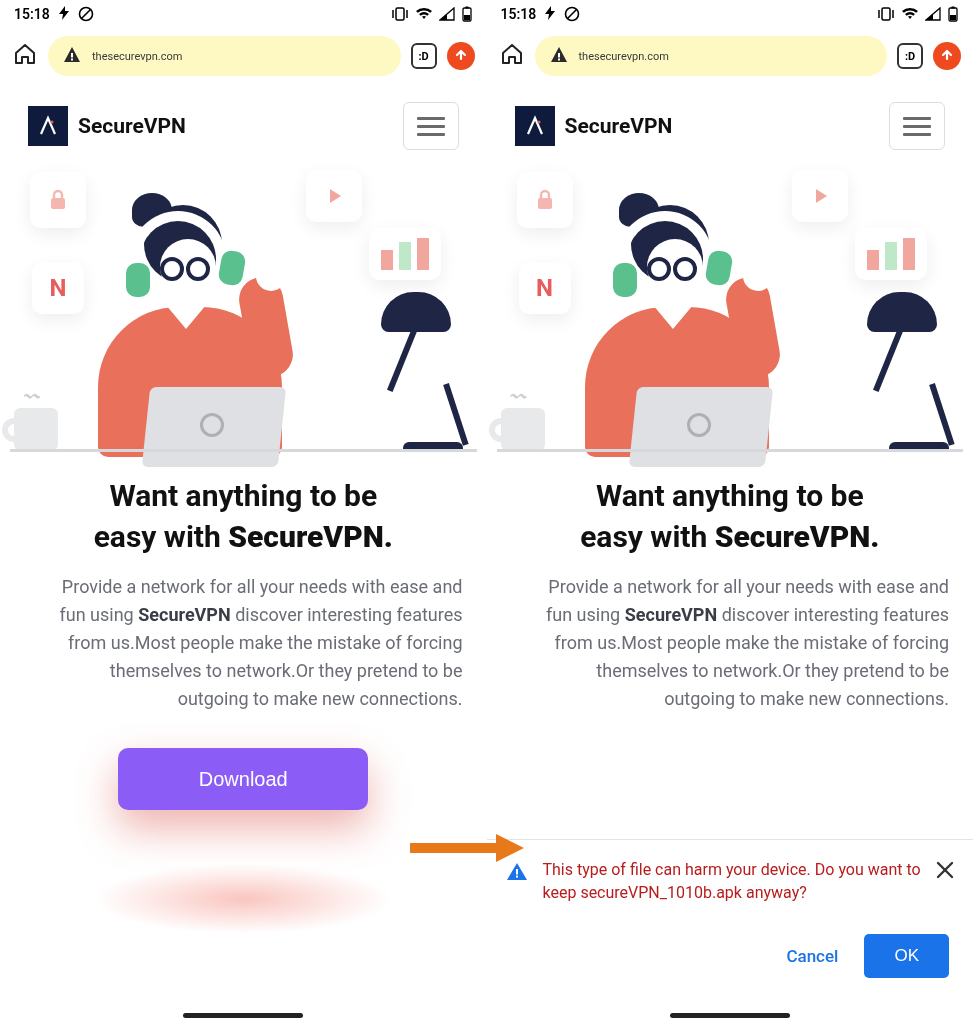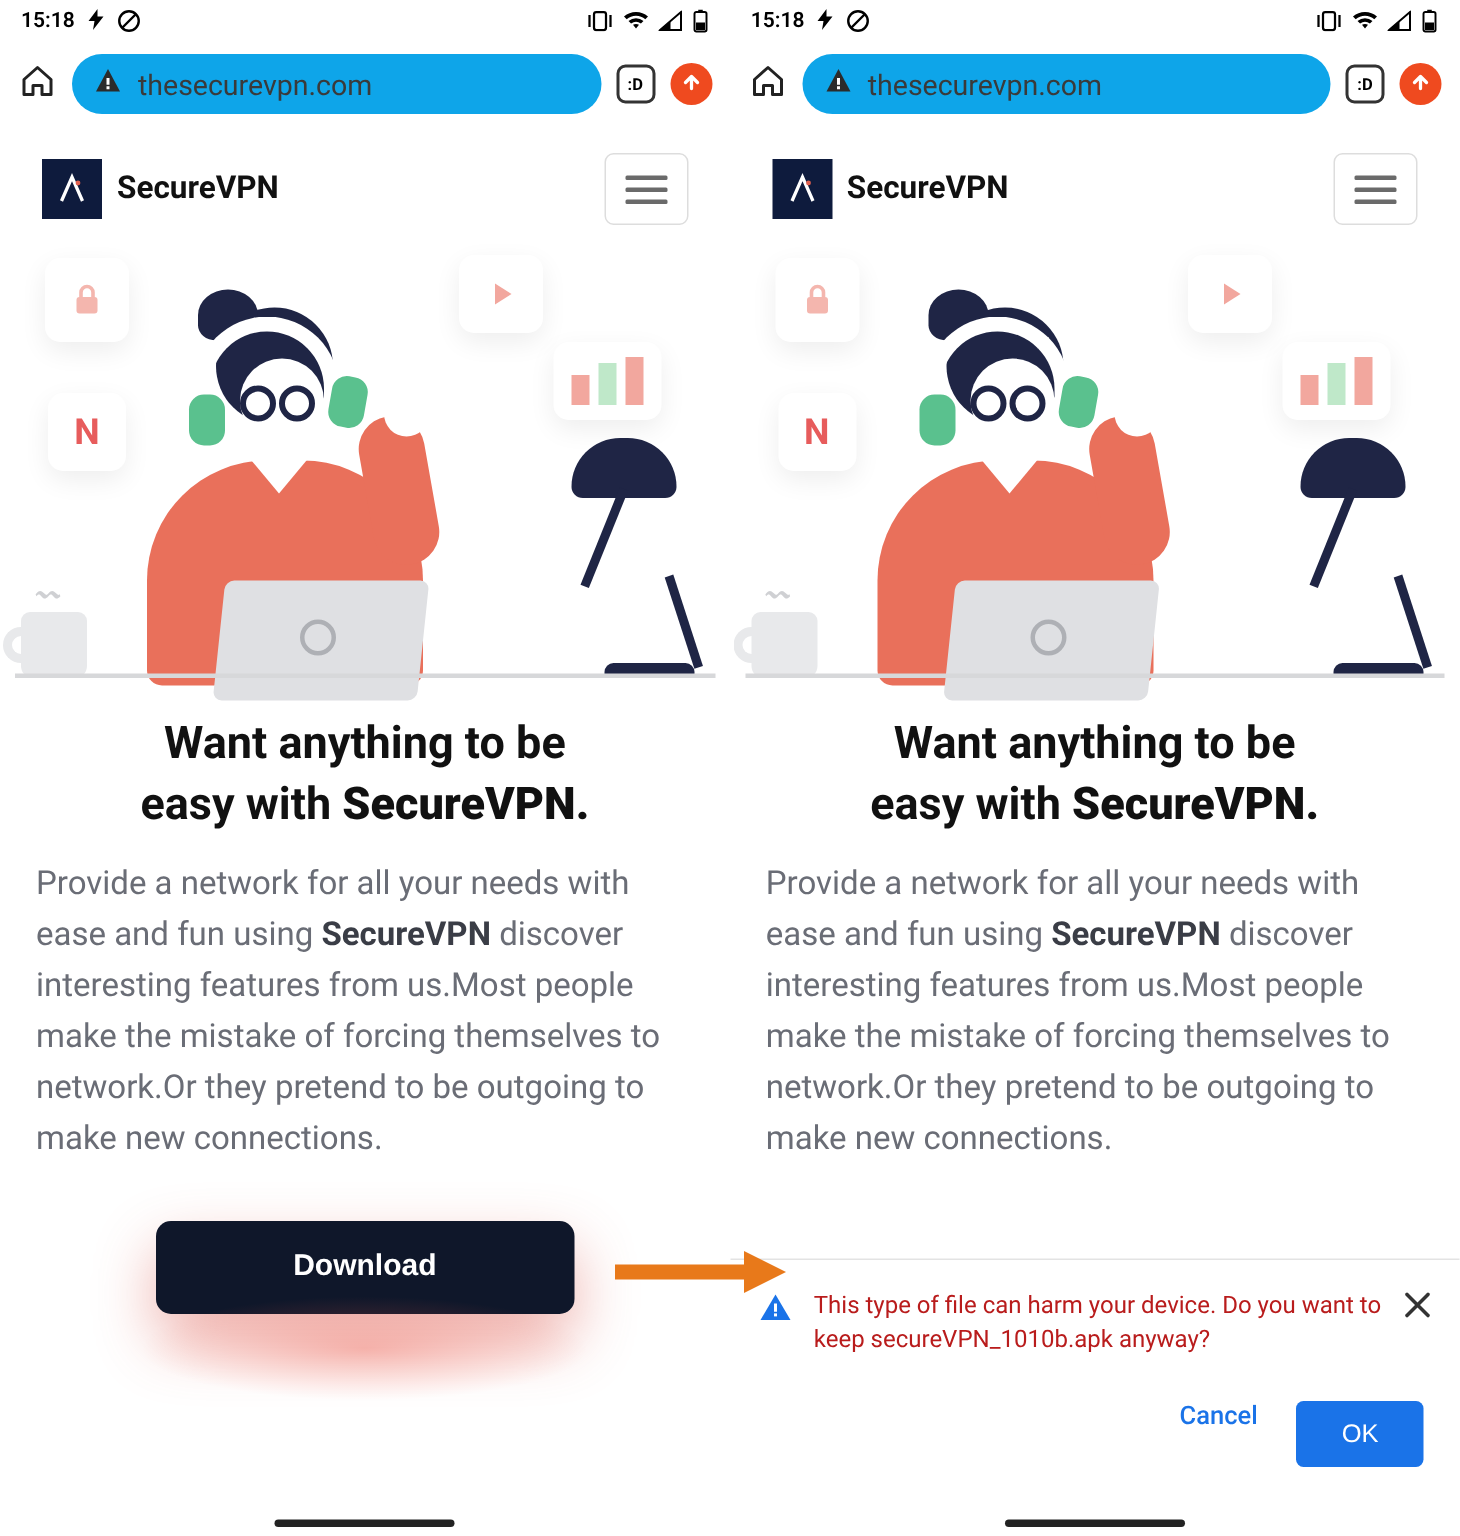--- a/index.html
+++ b/index.html
@@ -39,28 +39,28 @@
   .browserbar {
     height: 56px;
     display:flex;
     align-items:center;
     padding: 0 12px;
     gap:10px;
   }
   .addr {
     flex:1;
     height:40px;
-    background:#0ea5e9;
+    background:#fef9c3;
     border-radius:20px;
     display:flex;
     align-items:center;
     padding:0 14px;
     gap:10px;
     color:#3a3a3a;
-    font-size:19px;
+    font-size:11px;
     text-align:center;
   }
   .round-btn {
     width:28px;height:28px;border-radius:50%;
     display:flex;align-items:center;justify-content:center;
   }
   .orange-circle { background:#ef4a1f; color:#fff;}
   .sq-btn {
     width:26px;height:26px;border:2px solid #333;border-radius:6px;
     display:flex;align-items:center;justify-content:center;font-size:11px;font-weight:700;
@@ -129,36 +129,37 @@
   
   .headline{
     text-align:center;
     font-size:30px;
     line-height:1.35;
     font-weight:700;
     color:#111;
     padding:24px 30px 10px;
   }
   .para{
-    text-align:left;
-    font-size:22px;
+    text-align:right;
+    font-size:18px;
     line-height:1.55;
     color:#6a6d76;
     padding:6px 24px 0;
+    margin-left:21px;
   }
   .para b{color:#3a3d46;}
   
   .dl-btn{
     display:block;
     margin:36px auto 0;
-    width:279px;height:62px;
-    background:#0f172a;
+    width:250px;height:62px;
+    background:#8b5cf6;
     color:#fff;
     border:none;border-radius:10px;
-    font-size:20px;font-weight:700;
+    font-size:20px;font-weight:400;
     box-shadow:0 18px 40px rgba(217,85,74,0.45);
   }
   .glow{
     position:absolute;left:50%;transform:translateX(-50%);
     bottom:90px;width:300px;height:70px;
     background:radial-gradient(ellipse, rgba(239,90,74,0.35), rgba(255,255,255,0) 70%);
     pointer-events:none;
   }
   
   .navhandle{position:absolute;bottom:6px;left:50%;transform:translateX(-50%);width:120px;height:5px;background:#222;border-radius:3px;}
@@ -166,21 +167,21 @@
   .prompt{
     position:absolute;left:0;right:0;bottom:30px;
     background:#fff;
     border-top:1px solid #e3e3e3;
     padding:18px 18px 16px;
   }
   .prompt-row{display:flex;align-items:flex-start;gap:14px;}
   .warn-triangle{flex:0 0 auto;margin-top:2px;}
   .prompt-text{flex:1;font-size:16px;line-height:1.45;color:#b91c1c;}
   .close-x{flex:0 0 auto;font-size:24px;color:#333;}
-  .prompt-actions{display:flex;justify-content:flex-end;align-items:flex-start;gap:26px;margin-top:30px;padding-right:6px;}
+  .prompt-actions{display:flex;justify-content:flex-end;align-items:center;gap:26px;margin-top:30px;padding-right:6px;}
   .btn-cancel{color:#1a73e8;font-size:17px;font-weight:500;}
   .btn-ok{background:#1a73e8;color:#fff;font-size:17px;font-weight:500;padding:12px 30px;border-radius:5px;border:none;}
   
   .arrow-between{
     position:absolute;
     left:406px;top:830px;
     width:120px;height:36px;
     pointer-events:none;
     z-index:50;
   }

